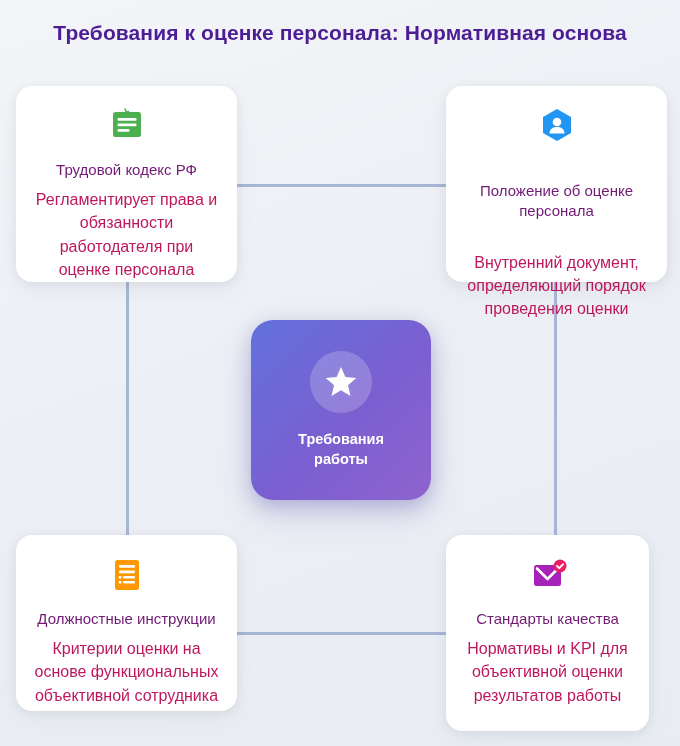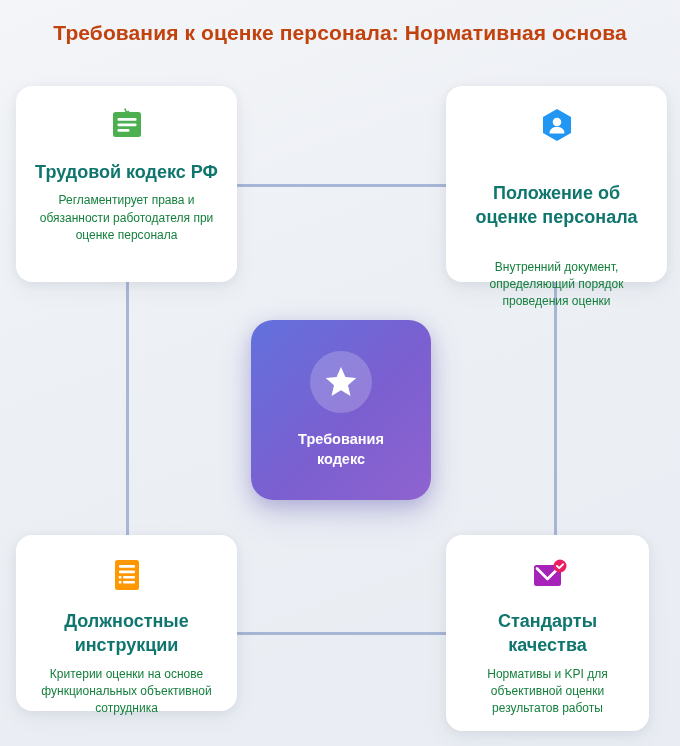--- a/index.html
+++ b/index.html
@@ -19,21 +19,21 @@
     position: absolute;
     top: 0;
     left: 0;
     width: 680px;
     height: 66px;
     display: flex;
     align-items: center;
     justify-content: center;
     font-size: 21px;
     font-weight: bold;
-    color: #c2410c;
+    color: #4c1d95;
     letter-spacing: 0.1px;
     white-space: nowrap;
   }
 
   
   .connector {
     position: absolute;
     background: #a8b6d6;
     z-index: 0;
   }
@@ -62,30 +62,30 @@
   .card-icon {
     width: 40px;
     height: 40px;
     margin-bottom: 14px;
     display: flex;
     align-items: center;
     justify-content: center;
     flex: none;
   }
   .card-title {
-    font-size: 18px;
-    font-weight: bold;
-    color: #0f766e;
+    font-size: 15px;
+    font-weight: normal;
+    color: #701a75;
     text-align: center;
     line-height: 1.35;
     margin-bottom: 8px;
   }
   .card-desc {
-    font-size: 12px;
-    color: #15803d;
+    font-size: 16px;
+    color: #be185d;
     text-align: center;
     line-height: 1.45;
   }
 
   
   .hub {
     position: absolute;
     left: 251px;
     top: 320px;
     width: 180px;
@@ -155,21 +155,21 @@
 </div>
 
 <div class="hub">
   <div class="hub-badge">
     <svg width="36" height="36" viewBox="0 0 36 36">
       <path d="M18 3 L22.4 13.1 L33.3 14.0 L25.0 21.2 L27.5 32 L18 26.2 L8.5 32 L11.0 21.2 L2.7 14.0 L13.6 13.1 Z" fill="#ffffff"></path>
     </svg>
   </div>
   <div class="hub-label">
     <span>Требования</span><br>
-    <span>кодекс</span>
+    <span>работы</span>
   </div>
 </div>
 
 <div class="card card-bl">
   <div class="card-icon">
     <svg width="40" height="40" viewBox="0 0 40 40">
       <rect x="8" y="5" width="24" height="30" rx="2.5" fill="#ff9800"></rect>
       <rect x="12" y="10" width="16" height="2.8" rx="1" fill="#ffffff"></rect>
       <rect x="12" y="15.5" width="16" height="2.8" rx="1" fill="#ffffff"></rect>
       <rect x="11.8" y="21" width="2.6" height="2.6" rx="0.6" fill="#ffffff"></rect>

